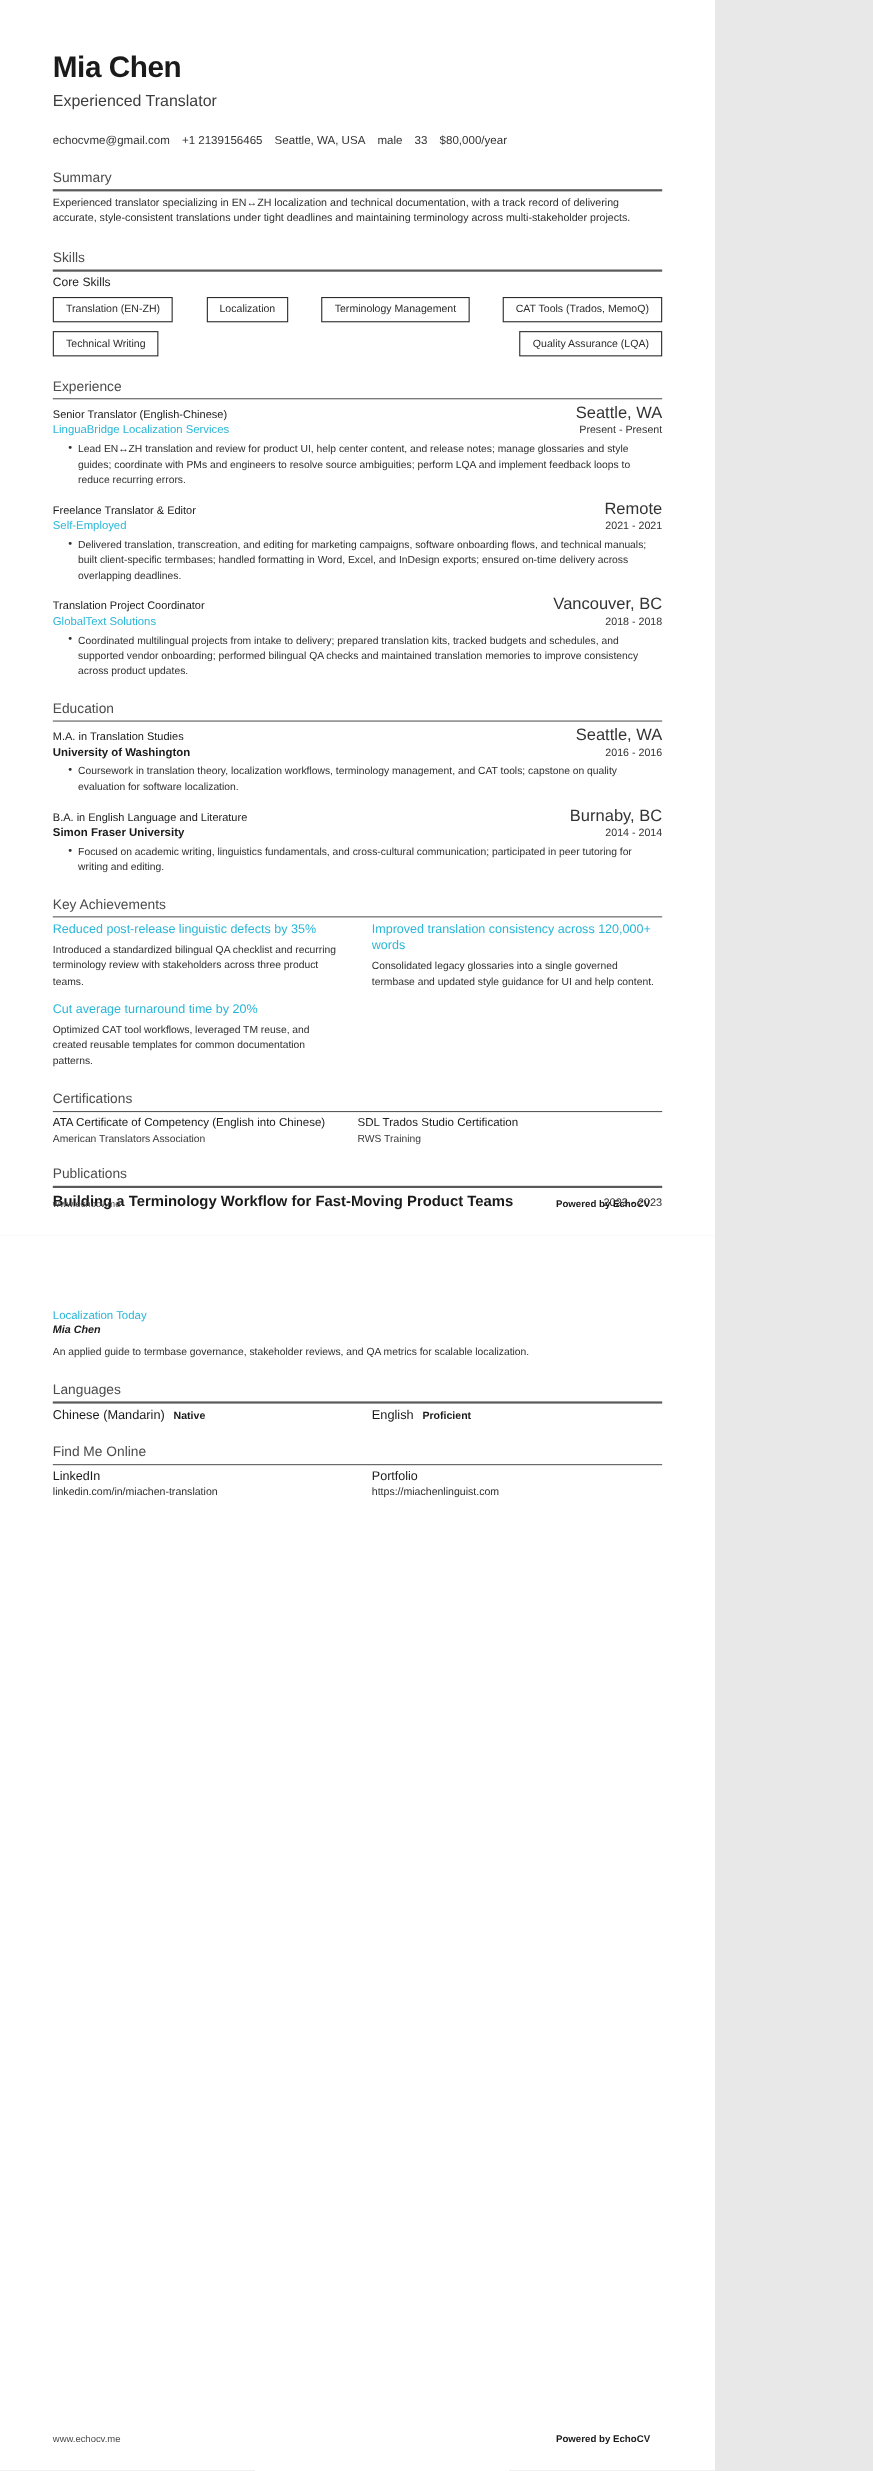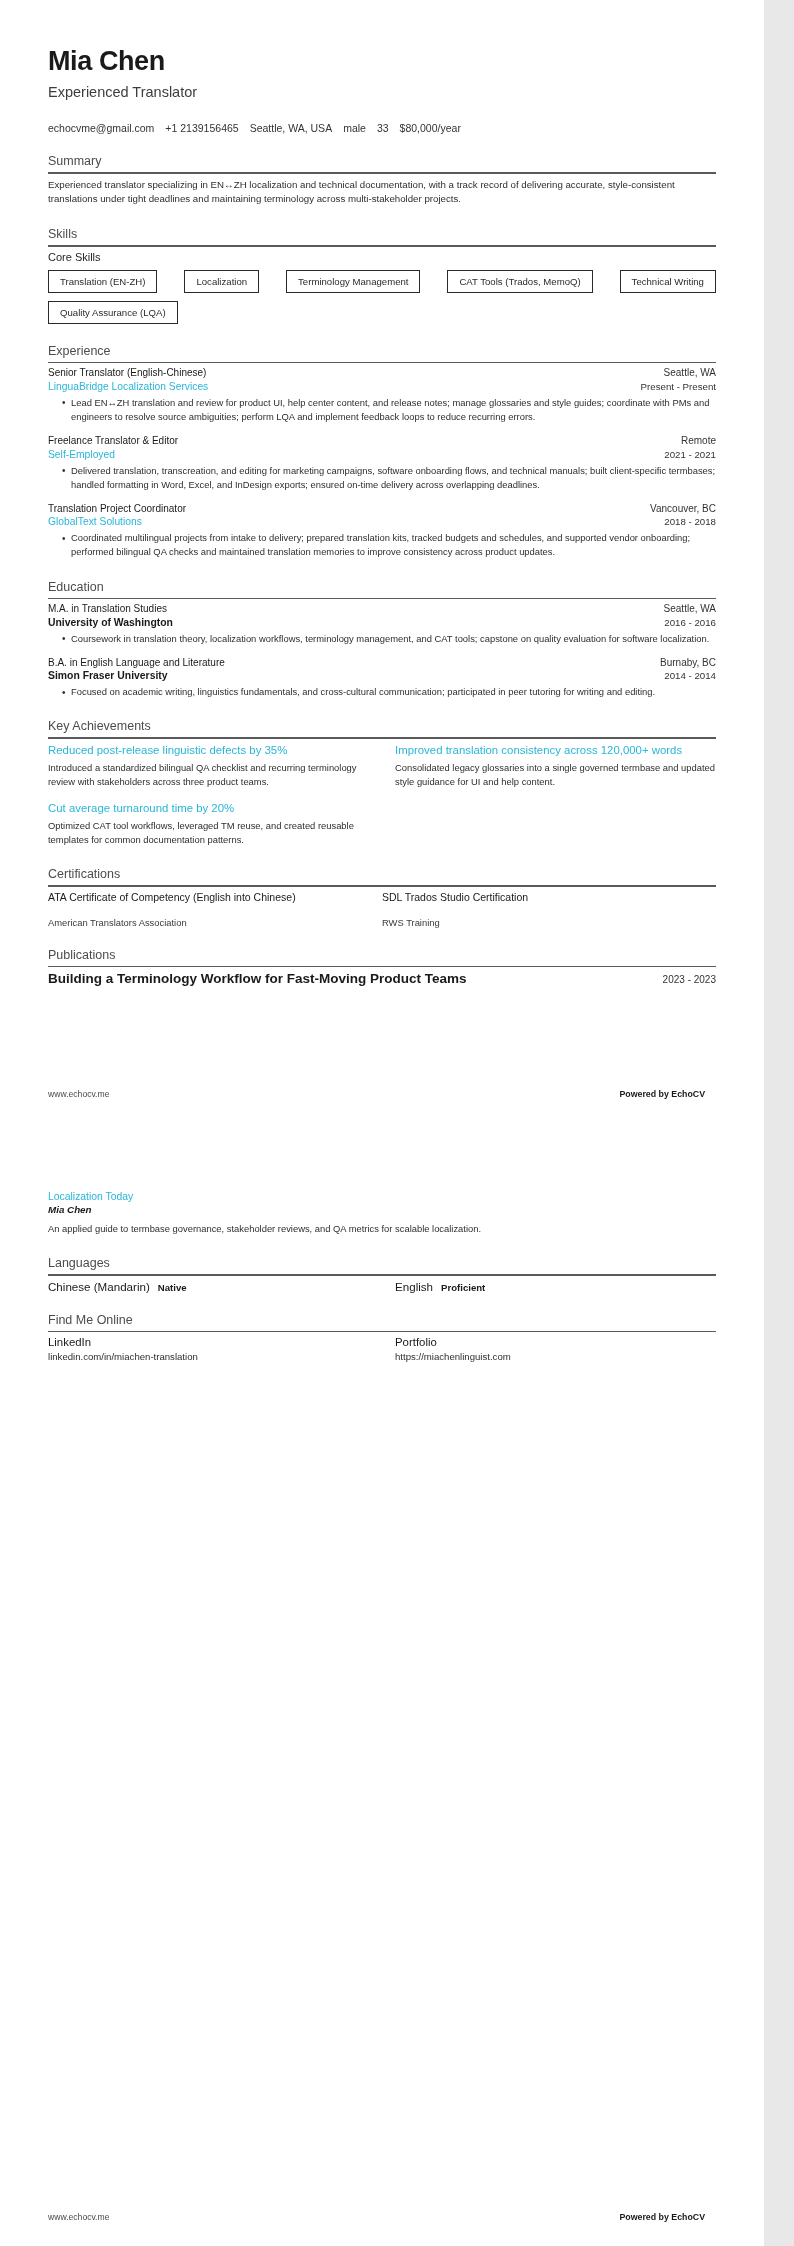--- a/index.html
+++ b/index.html
@@ -3,21 +3,21 @@
 <meta charset="utf-8">
 <style>
   * { box-sizing: border-box; margin: 0; padding: 0; }
   html, body {
     width: 794px;
     background: #e8e8e8;
     font-family: "Liberation Sans", sans-serif;
   }
   .page {
     position: relative;
-    width: 764px;
+    width: 650px;
     background: #ffffff;
   }
   .page-1 { height: 1123px; }
   .page-2 { height: 1123px; }
 
   .content {
     padding: 0 48px;
   }
 
   
@@ -98,21 +98,21 @@
     justify-content: space-between;
     align-items: baseline;
   }
   .entry-title {
     font-size: 10px;
     color: #1a1a1a;
     font-weight: normal;
     line-height: 1.25;
   }
   .entry-right {
-    font-size: 10px;
+    font-size: 15px;
     color: #333333;
     white-space: nowrap;
     padding-left: 12px;
     text-align: right;
   }
   .entry-sub {
     display: flex;
     justify-content: space-between;
     align-items: baseline;
     margin-top: 1px;
@@ -178,21 +178,21 @@
     display: grid;
     grid-template-columns: 1fr 1fr;
   }
   .cert-name {
     font-size: 10.5px;
     color: #1a1a1a;
   }
   .cert-issuer {
     font-size: 9.4px;
     color: #3a3a3a;
-    margin-top: 14px;
+    margin-top: 2px;
   }
 
   
   .pub-top {
     display: flex;
     justify-content: space-between;
     align-items: baseline;
   }
   .pub-title {
     font-size: 13.5px;

